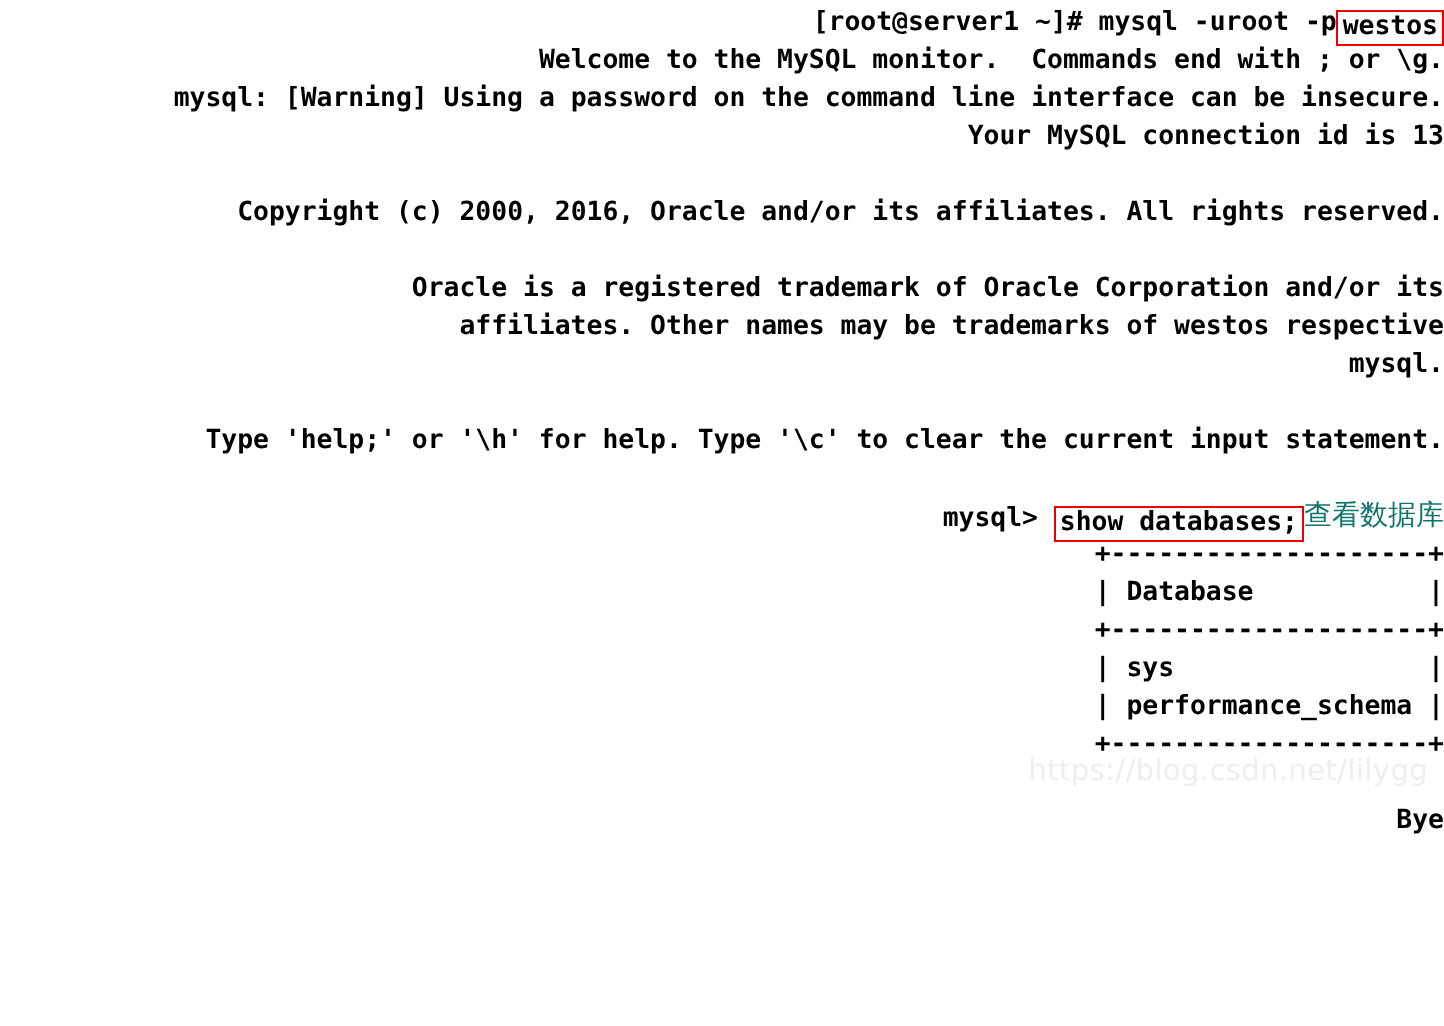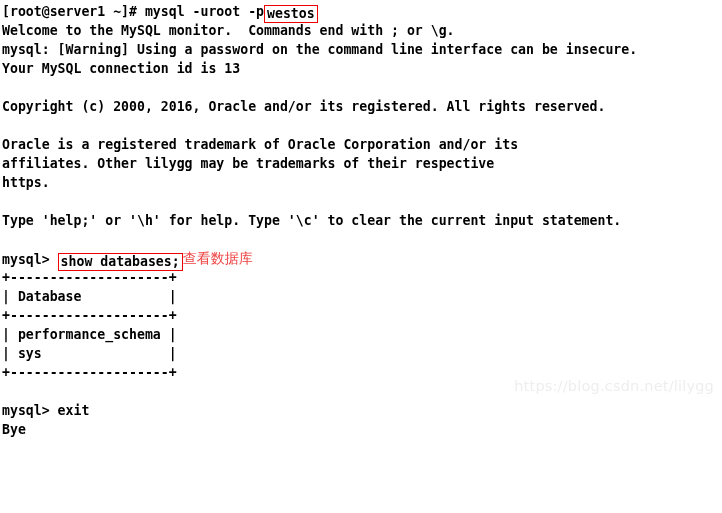--- a/index.html
+++ b/index.html
@@ -20,20 +20,21 @@
     height: 414px;
     background: #ffffff;
     color: #000000;
     font-family: "DejaVu Sans Mono", "Liberation Mono", monospace;
     font-size: 13.2px;
     font-weight: bold;
     line-height: 19px;
     letter-spacing: 0px;
     padding: 2px 0 0 2px;
     box-sizing: border-box;
+    text-align: right;
   }
 
   .line {
     white-space: pre;
     height: 19px;
     line-height: 19px;
     display: block;
     font-family: "DejaVu Sans Mono", "Liberation Mono", monospace;
   }
 
@@ -55,21 +56,21 @@
     padding: 0px 2px 0px 2px;
     margin: 0 0 0 0;
     line-height: 16px;
     vertical-align: -2px;
     white-space: pre;
     box-sizing: content-box;
   }
 
   
   .annotation {
-    color: #ef4444;
+    color: #0f766e;
     font-family: "DejaVu Sans", "Liberation Sans", sans-serif;
     font-weight: normal;
     font-size: 14px;
     white-space: pre;
     vertical-align: 1px;
     margin-top: 31px;
   }
 
   
   .watermark {
@@ -90,38 +91,37 @@
 <body>
 
 <div id="terminal">
 
   <div class="line"><span class="seg">[root@server1 ~]# mysql -uroot -p</span><span class="boxed">westos</span></div>
 
   <div class="line">Welcome to the MySQL monitor.  Commands end with ; or \g.</div>
   <div class="line">mysql: [Warning] Using a password on the command line interface can be insecure.</div>
   <div class="line">Your MySQL connection id is 13</div>
   <div class="line blank"></div>
-  <div class="line">Copyright (c) 2000, 2016, Oracle and/or its registered. All rights reserved.</div>
+  <div class="line">Copyright (c) 2000, 2016, Oracle and/or its affiliates. All rights reserved.</div>
   <div class="line blank"></div>
   <div class="line">Oracle is a registered trademark of Oracle Corporation and/or its</div>
-  <div class="line">affiliates. Other lilygg may be trademarks of their respective</div>
-  <div class="line">https.</div>
+  <div class="line">affiliates. Other names may be trademarks of westos respective</div>
+  <div class="line">mysql.</div>
   <div class="line blank"></div>
   <div class="line">Type 'help;' or '\h' for help. Type '\c' to clear the current input statement.</div>
   <div class="line blank"></div>
 
   <div class="line"><span class="seg">mysql&gt; </span><span class="boxed">show databases;</span><span class="annotation">查看数据库</span></div>
 
   <div class="line">+--------------------+</div>
   <div class="line">| Database           |</div>
   <div class="line">+--------------------+</div>
+  <div class="line">| sys                |</div>
   <div class="line">| performance_schema |</div>
-  <div class="line">| sys                |</div>
   <div class="line">+--------------------+</div>
 
   <div class="line blank"></div>
 
-  <div class="line"><span class="seg">mysql&gt; </span><span class="seg">exit</span></div>
 
   <div class="line">Bye</div>
 
   <div class="watermark">https://blog.csdn.net/lilygg</div>
 </div>
 
 </body></html>

